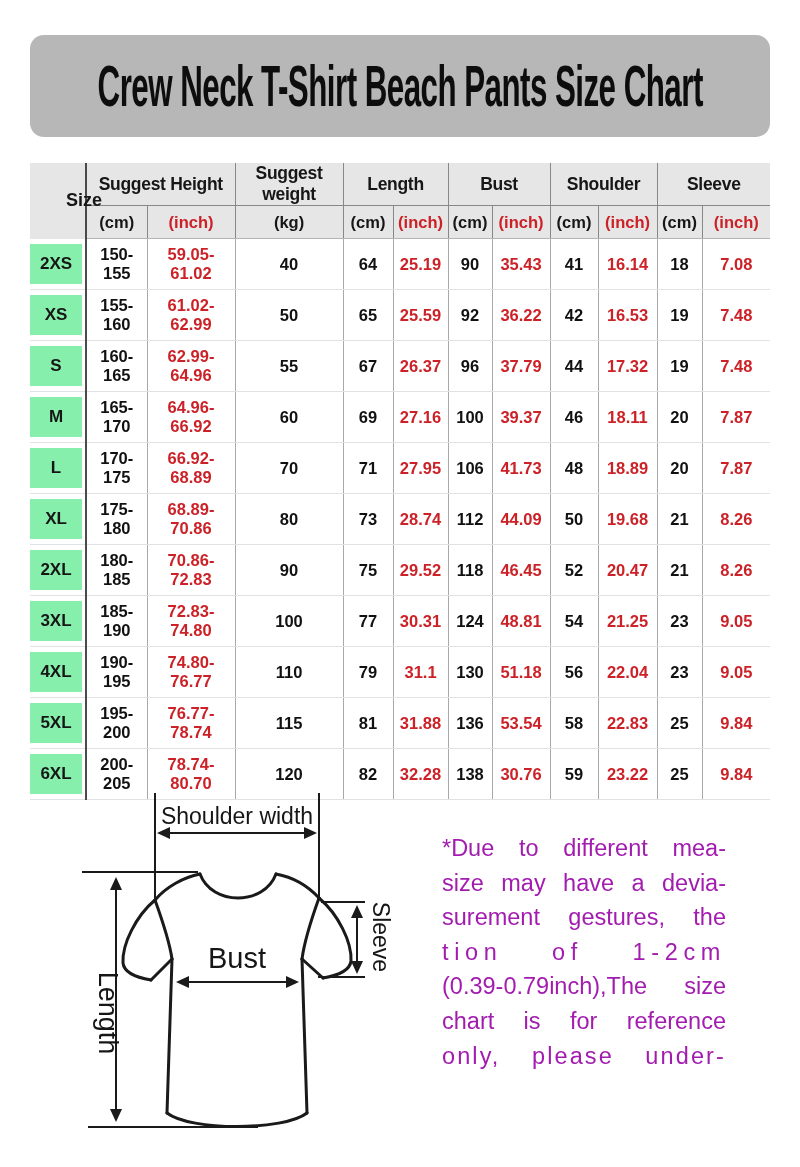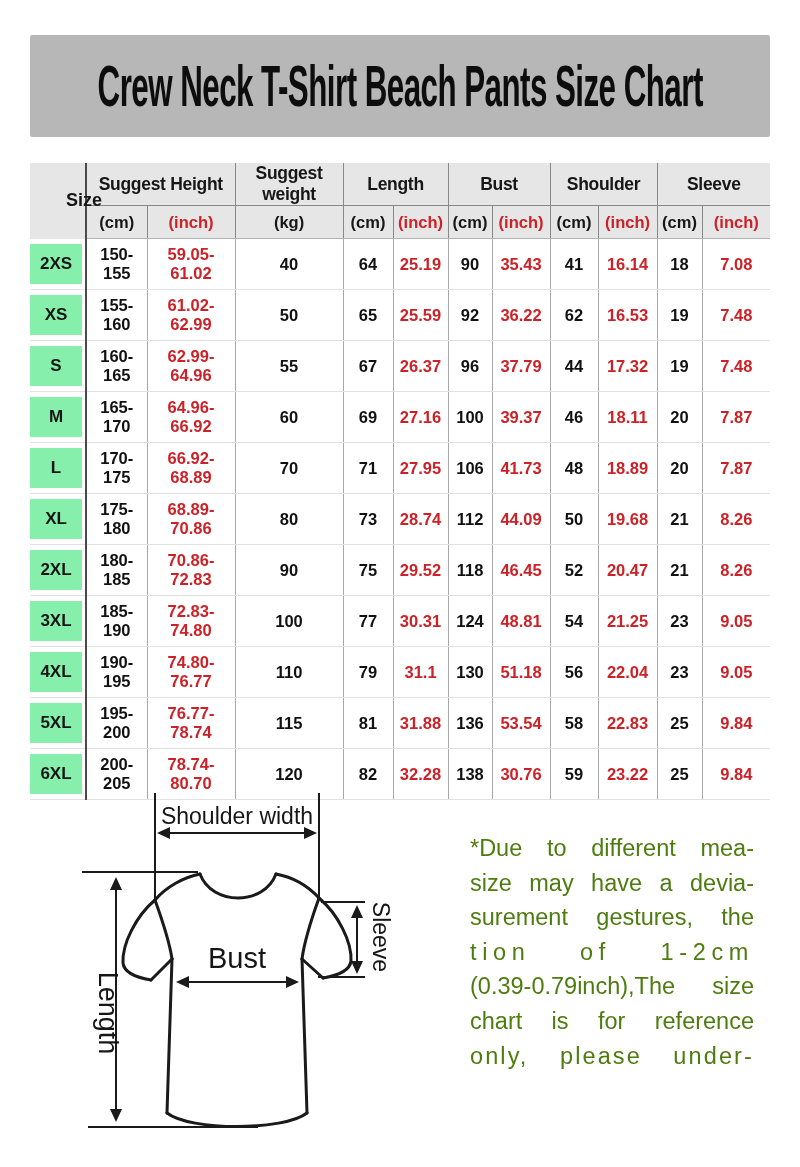--- a/index.html
+++ b/index.html
@@ -4,21 +4,21 @@
 <style>
   html,body { margin:0; padding:0; }
   body {
     width:800px; height:1167px; background:#ffffff; position:relative;
     font-family:"Liberation Sans", sans-serif; overflow:hidden;
   }
 
   
   .title-bar {
     position:absolute; left:30px; top:35px; width:740px; height:102px;
-    background:#b7b7b7; border-radius:2px;
+    background:#b7b7b7; border-radius:14px;
     display:flex; align-items:center; justify-content:center;
   }
   .title-text {
     font-size:57px; font-weight:700; color:#0d0d0d; white-space:nowrap;
     letter-spacing:-1px; transform:scaleX(0.55); transform-origin:center;
   }
 
   
   table.size-table {
     position:absolute; left:30px; top:163px; width:740px;
@@ -48,22 +48,22 @@
 
   
   svg.diagram { position:absolute; left:40px; top:785px; }
   .shirt  { fill:none; stroke:#1a1a1a; stroke-width:3; stroke-linecap:round; stroke-linejoin:round; }
   .ann    { fill:none; stroke:#1a1a1a; stroke-width:2; }
   .ahead  { fill:#1a1a1a; stroke:none; }
   .dlabel { fill:#161616; font-family:"Liberation Sans",sans-serif; }
 
   
   .note {
-    position:absolute; left:470px; top:831px; width:284px;
-    font-size:23.5px; line-height:34.6px; color:#4d7c0f;
+    position:absolute; left:442px; top:831px; width:284px;
+    font-size:23.5px; line-height:34.6px; color:#a21caf;
   }
   .note .ln { text-align:justify; text-align-last:justify; }
   .note .ln.spread  { letter-spacing:0.24em; }
   .note .ln.spread2 { letter-spacing:0.09em; }
   .note .ln.last    { text-align:left; text-align-last:left; }
 </style>
 </head>
 <body>
 
 <div class="title-bar">
@@ -130,21 +130,21 @@
         <td class="c0">
           <div class="chip">XS</div>
         </td>
         <td>155-160</td>
         <td class="red">61.02-62.99</td>
         <td>50</td>
         <td>65</td>
         <td class="red">25.59</td>
         <td>92</td>
         <td class="red">36.22</td>
-        <td>62</td>
+        <td>42</td>
         <td class="red">16.53</td>
         <td>19</td>
         <td class="red">7.48</td>
       </tr>
       <tr>
         <td class="c0">
           <div class="chip">S</div>
         </td>
         <td>160-165</td>
         <td class="red">62.99-64.96</td>

